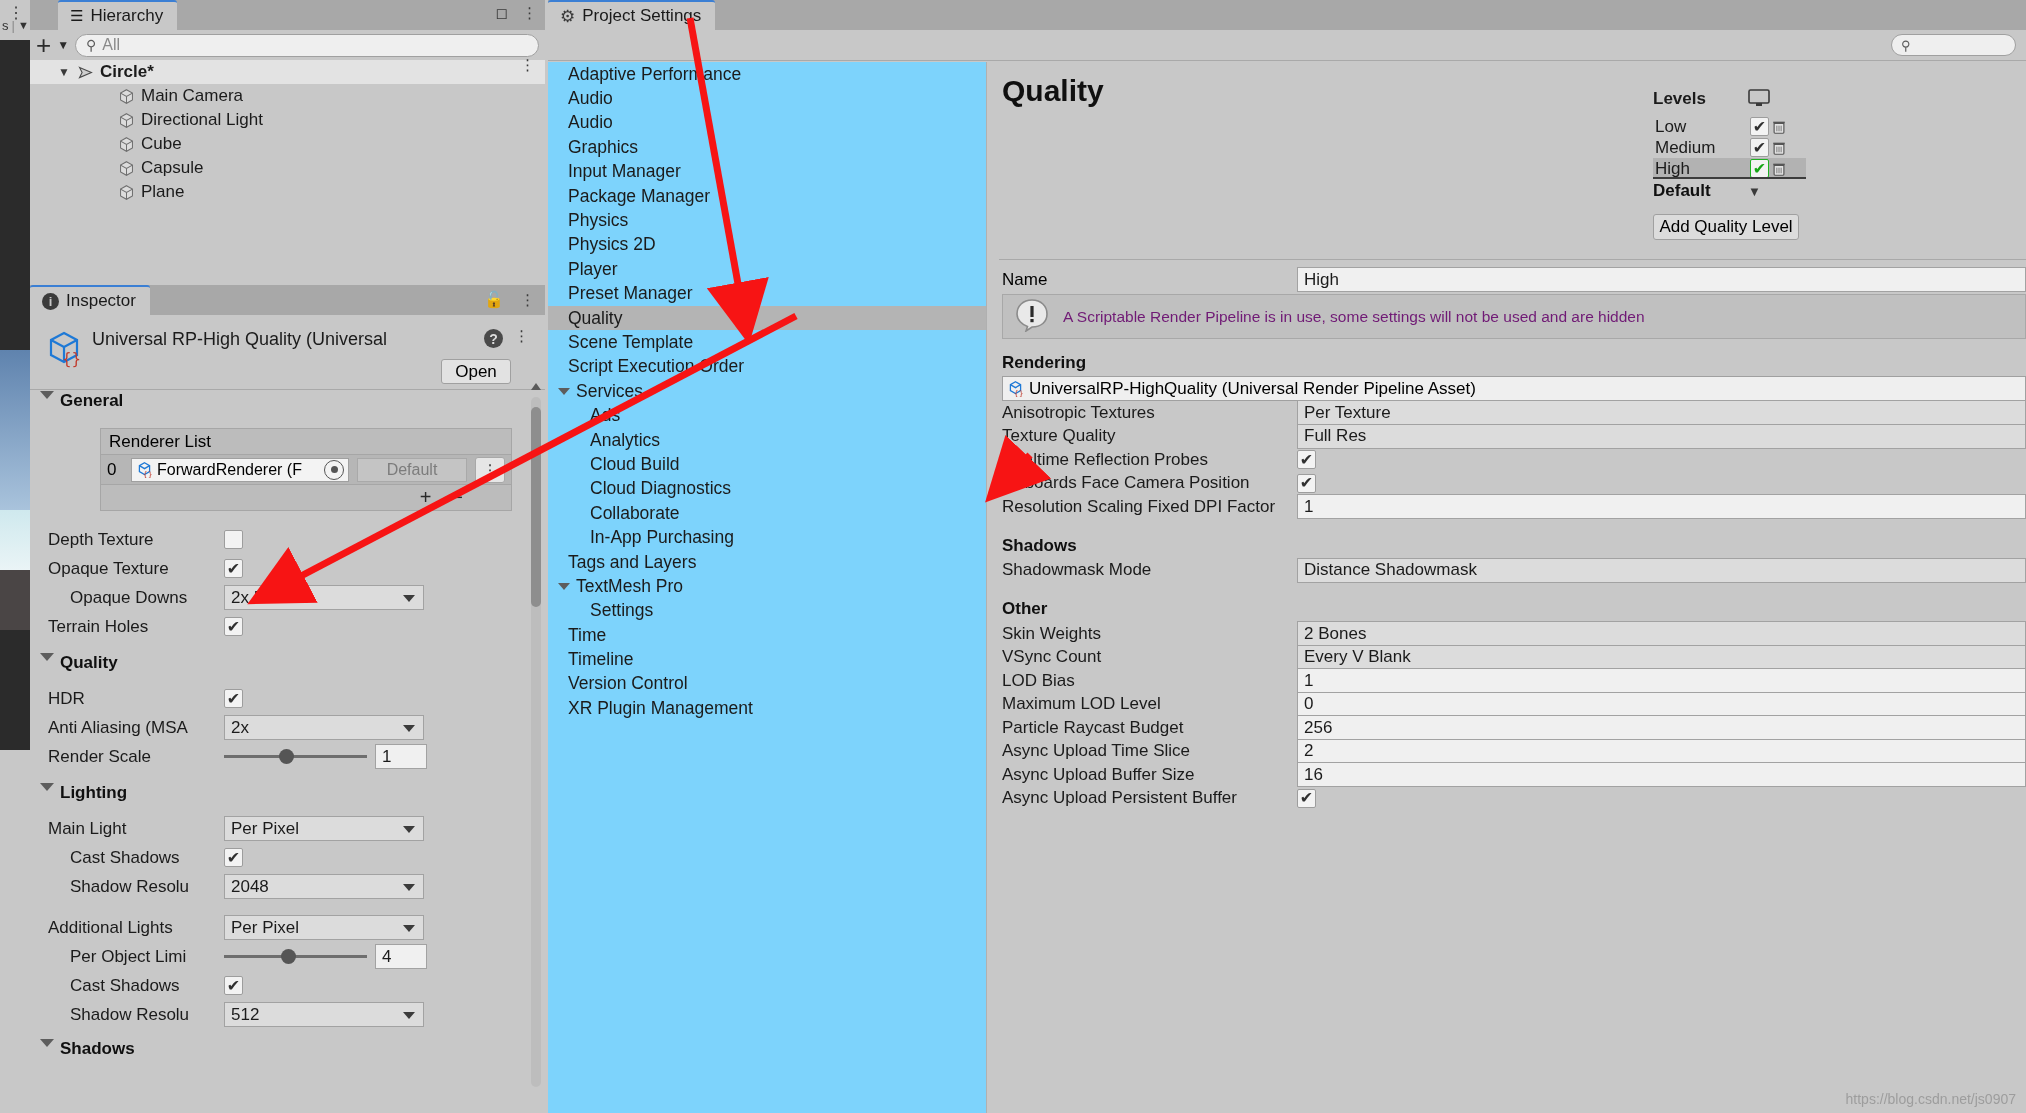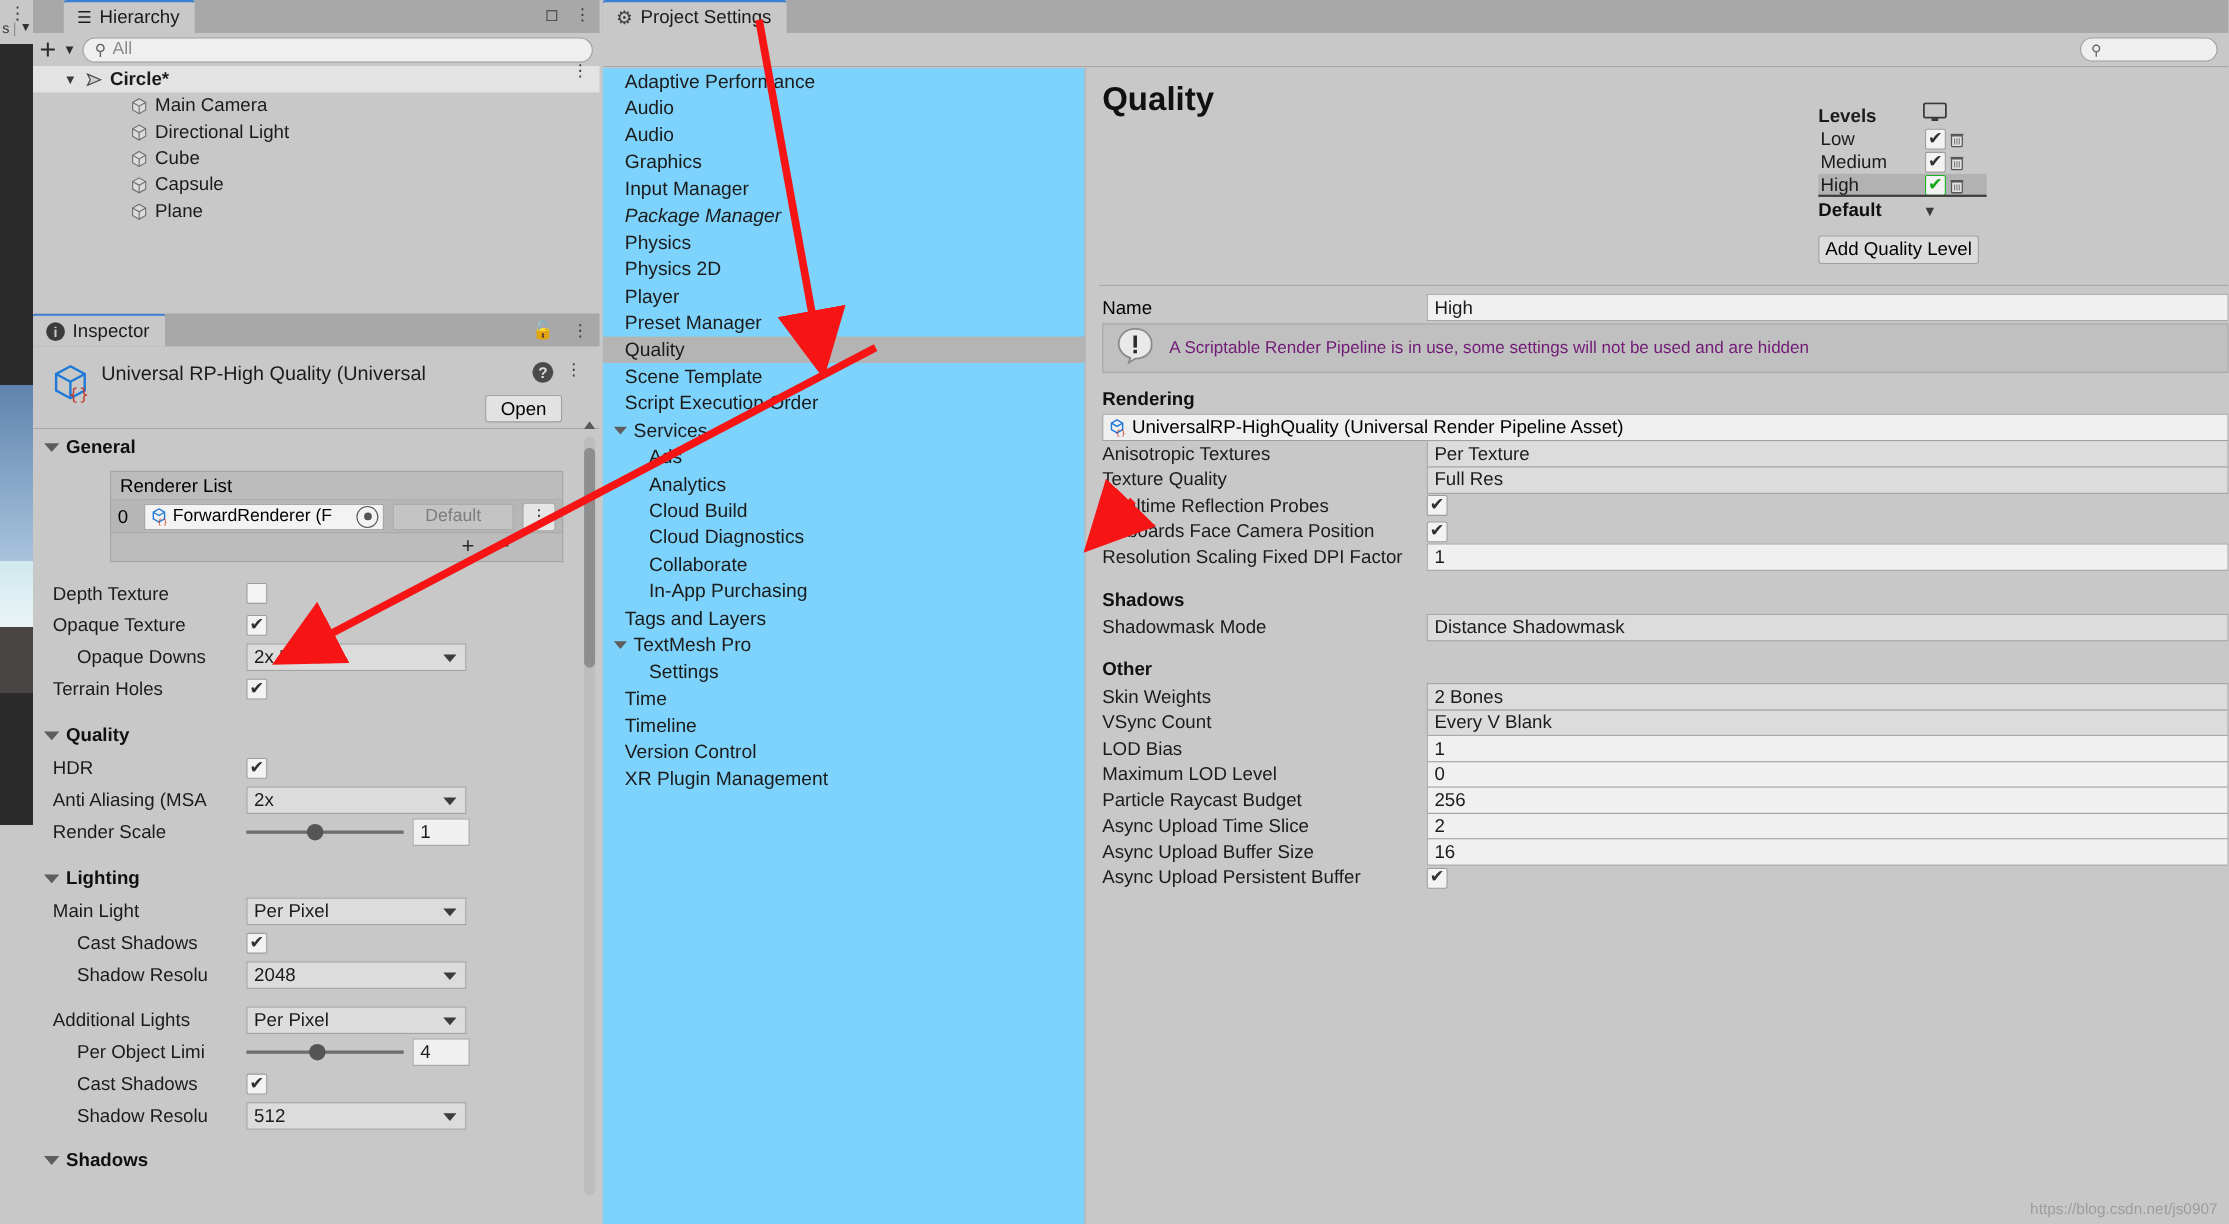--- a/index.html
+++ b/index.html
@@ -96,21 +96,21 @@
   }
   #insp-open {
     position: absolute; right: 34px; top: 44px; width: 70px; height: 25px;
     background: #e2e2e2; border: 1px solid #a0a0a0; border-radius: 3px;
     display: flex; align-items: center; justify-content: center; font-size: 17px;
   }
   #insp-body { position: absolute; top: 106px; left: 0; width: 500px; }
   .irow { display: flex; align-items: center; height: 29px; padding-left: 18px; }
   .irow .ilbl { font-size: 17px; color: #1b1b1b; width: 176px; overflow: hidden; white-space: nowrap; }
   .irow .ilbl.ind1 { padding-left: 22px; width: 176px; }
-  .ihdr { padding-left: 10px; height: 31px; display: flex; align-items: center; }
+  .ihdr { padding-left: 10px; height: 31px; display: flex; align-items: flex-start; }
   #rend-list { margin: 6px 18px 0 70px; }
   #rend-list .rl-head {
     background: #bcbcbc; border: 1px solid #a6a6a6; height: 27px;
     display: flex; align-items: center; padding-left: 8px; font-size: 17px;
   }
   #rend-list .rl-row {
     background: #b6b6b6; border: 1px solid #a6a6a6; border-top: none;
     height: 30px; display: flex; align-items: center; gap: 8px; padding: 0 6px;
   }
   #rend-obj {
@@ -158,21 +158,21 @@
   }
   .psrow.sel { background: #b4b4b4; }
   .psrow .fo { width: 0; height: 0; border-left: 6px solid transparent; border-right: 6px solid transparent;
                border-top: 7px solid #5d5d5d; margin-right: 6px; }
   #ps-vsep { position: absolute; left: 438px; top: 62px; width: 1px; height: 1051px; background: #b0b0b0; }
 
   
   #qp { position: absolute; left: 439px; top: 62px; width: 1039px; height: 1051px; background: #c8c8c8; }
   #qp-title { position: absolute; left: 15px; top: 12px; font-size: 30px; font-weight: bold; color: #101010; }
   #levels { position: absolute; left: 666px; top: 27px; width: 153px; }
-  #levels .lvhdr { display:flex; align-items:flex-end; height: 27px; }
+  #levels .lvhdr { display:flex; align-items:flex-start; height: 27px; }
   #levels .lvrow { display:flex; align-items:center; height: 21px; padding-left: 2px; }
   #levels .lvrow.sel { background: #b2b2b2; }
   #levels .lvname { width: 95px; font-size: 17px; color: #1b1b1b; }
   #levels .lvname.b { font-weight: bold; }
   #levels .trash { width: 20px; display:flex; justify-content:center; }
   #lv-underline { position:absolute; left:666px; top: 115px; width: 153px; height:2px; background:#3c3c3c; }
   #lv-default { position:absolute; left:666px; top:118px; width:153px; display:flex; align-items:center; height:22px;}
   #add-level {
     position: absolute; left: 666px; top: 152px; width: 146px; height: 26px;
     background: #dcdcdc; border: 1px solid #a0a0a0; border-radius: 3px;
@@ -483,21 +483,21 @@
         </div>
         <div class="psrow" style="padding-left: 20px;">
           <span>Audio</span>
         </div>
         <div class="psrow" style="padding-left: 20px;">
           <span>Graphics</span>
         </div>
         <div class="psrow" style="padding-left: 20px;">
           <span>Input Manager</span>
         </div>
-        <div class="psrow" style="padding-left: 20px; font-style: italic;">
+        <div class="psrow" style="padding-left: 20px;">
           <span>Package Manager</span>
         </div>
         <div class="psrow" style="padding-left: 20px;">
           <span>Physics</span>
         </div>
         <div class="psrow" style="padding-left: 20px;">
           <span>Physics 2D</span>
         </div>
         <div class="psrow" style="padding-left: 20px;">
           <span>Player</span>

